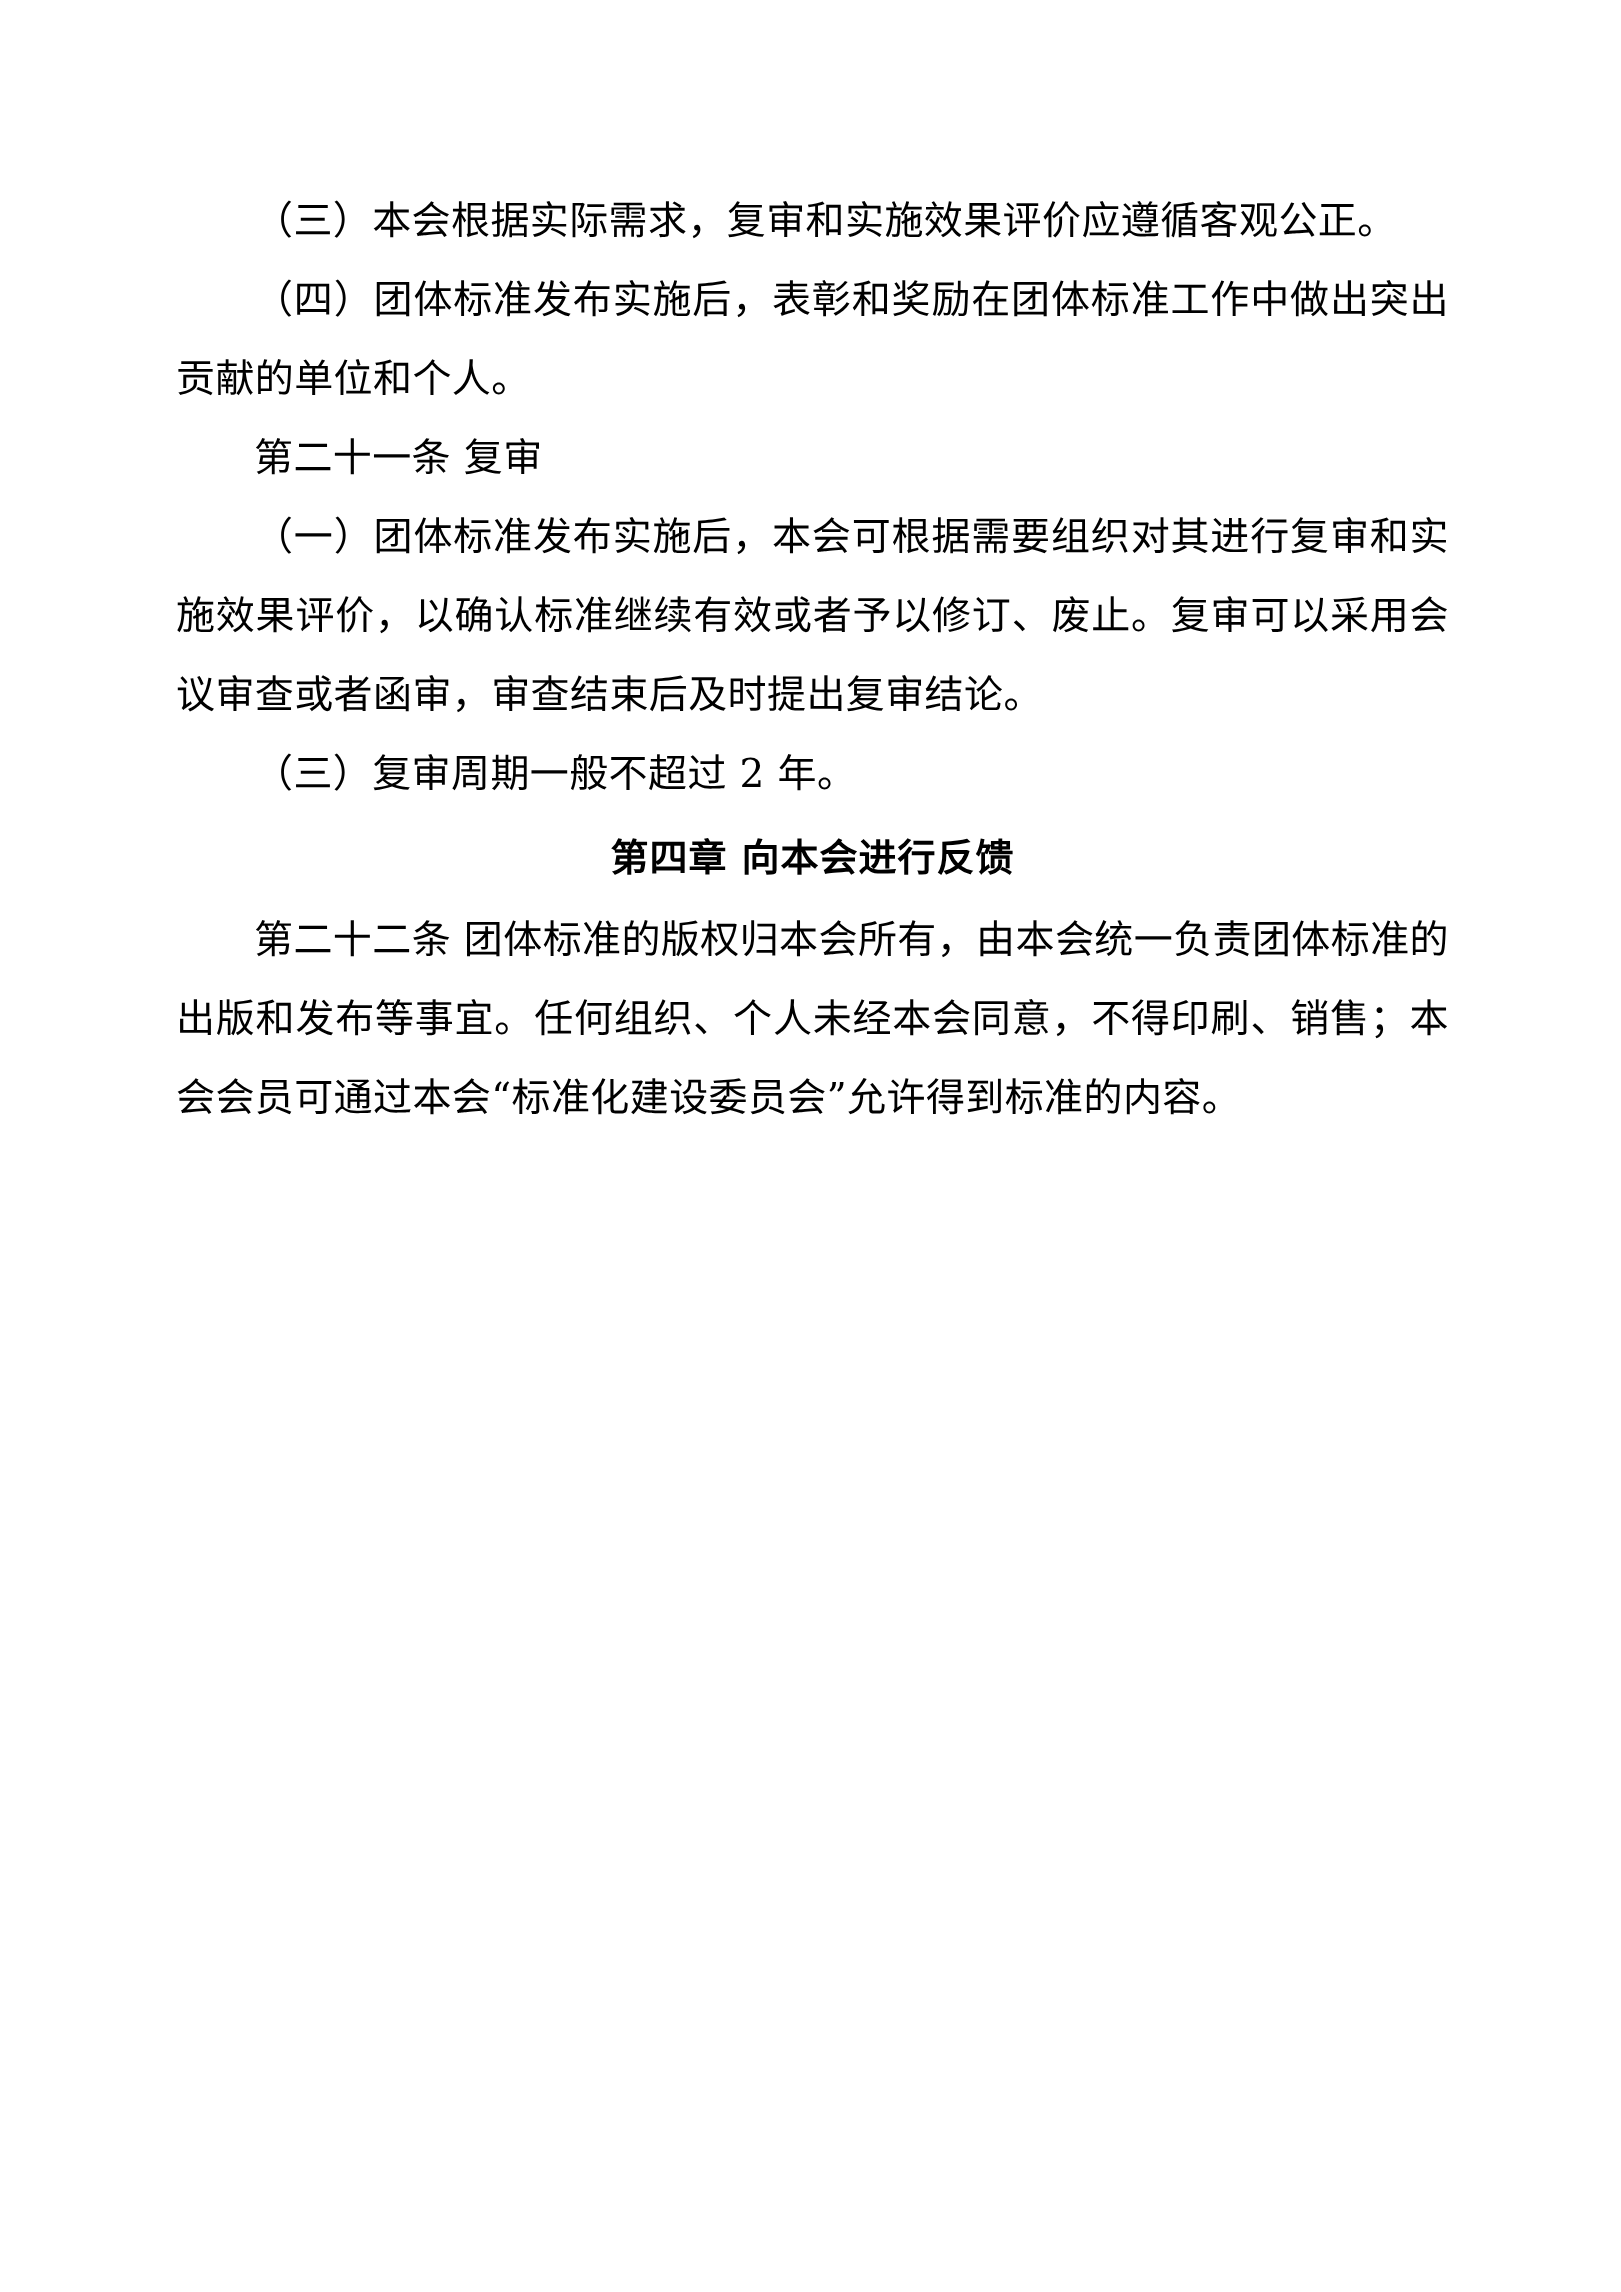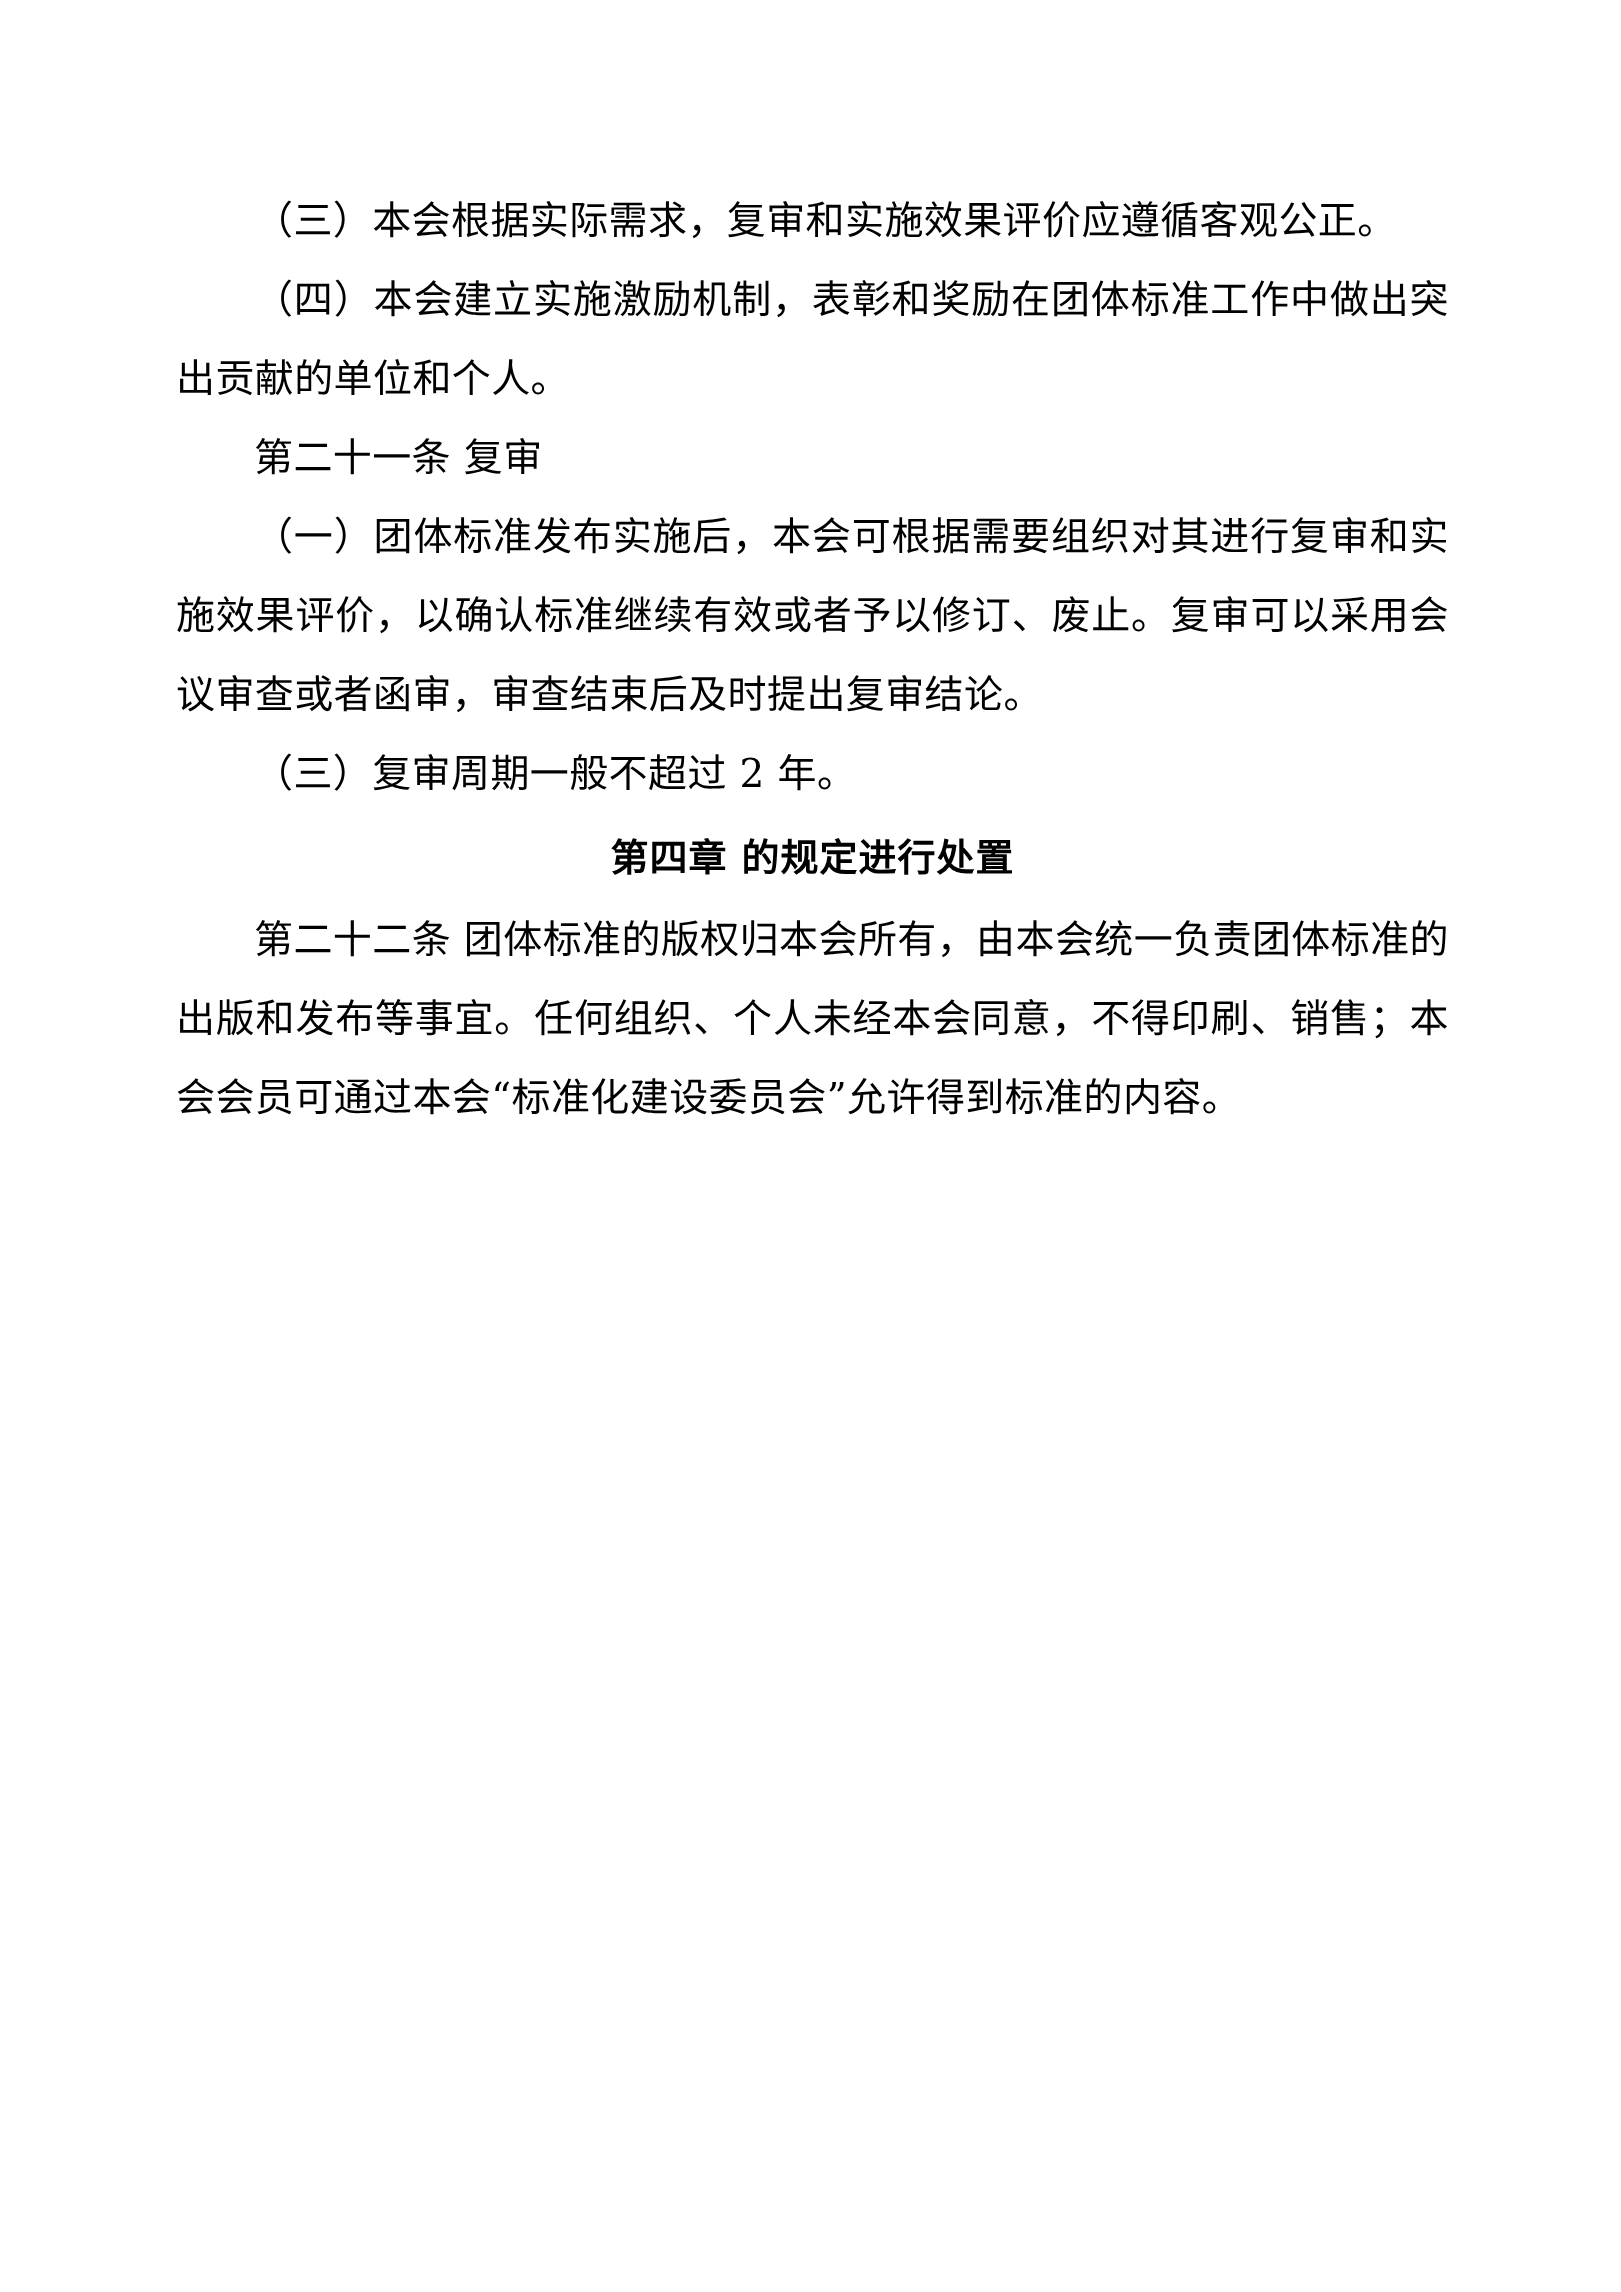--- a/index.html
+++ b/index.html
@@ -48,29 +48,29 @@
 </style>
 </head>
 <body>
 
 <div class="page">
   <div class="doc-body">
 
 
     <p class="para">（三）本会根据实际需求，复审和实施效果评价应遵循客观公正。</p>
 
-    <p class="para">（四）本会建立实施激励机制，表彰和奖励在团体标准工作中做出突出贡献的单位和个人。</p>
+    <p class="para">（四）团体标准发布实施后，表彰和奖励在团体标准工作中做出突出贡献的单位和个人。</p>
 
     <p class="para">第二十一条  复审</p>
 
     <p class="para">（一）团体标准发布实施后，本会可根据需要组织对其进行复审和实施效果评价，以确认标准继续有效或者予以修订、废止。复审可以采用会议审查或者函审，审查结束后及时提出复审结论。</p>
 
 
     <p class="para">（三）复审周期一般不超过 2 年。</p>
 
-    <p class="chapter-title">第四章  的规定进行处置</p>
+    <p class="chapter-title">第四章  向本会进行反馈</p>
 
     <p class="para">第二十二条  团体标准的版权归本会所有，由本会统一负责团体标准的出版和发布等事宜。任何组织、个人未经本会同意，不得印刷、销售；本会会员可通过本会“标准化建设委员会”允许得到标准的内容。</p>
 
 
   </div>
 </div>
 
 
 </body></html>

